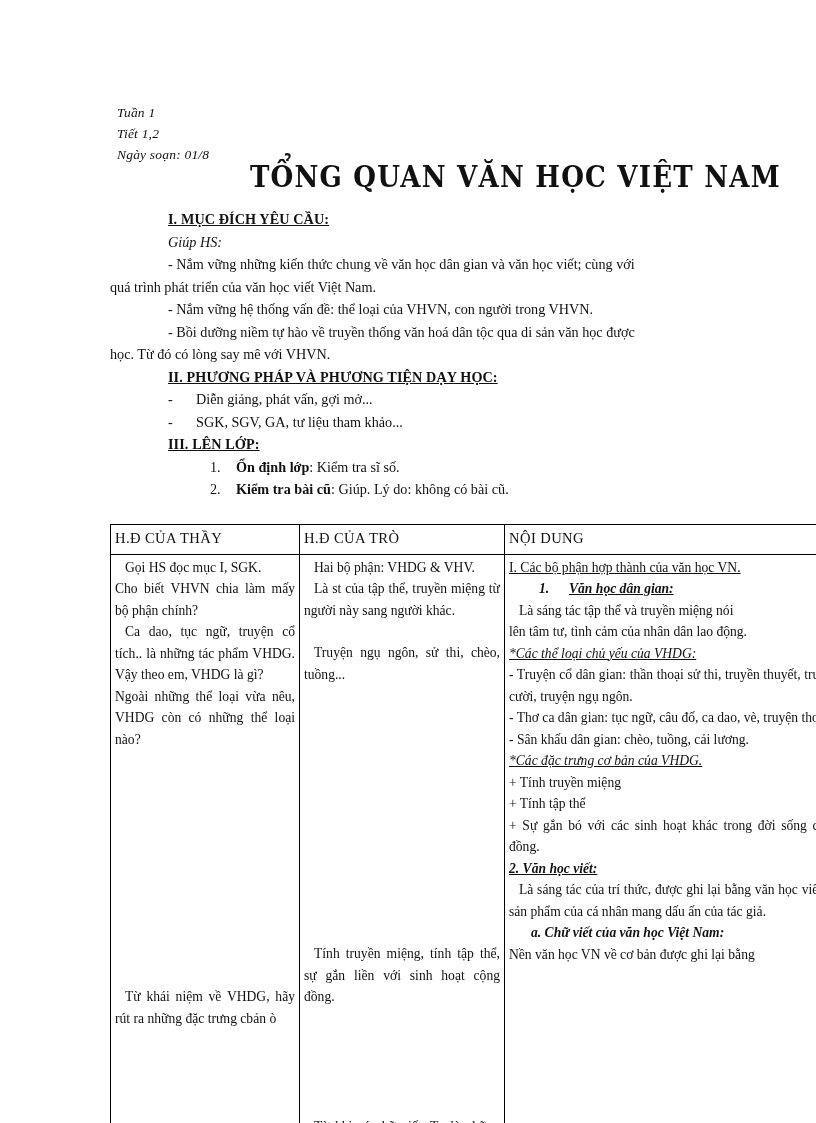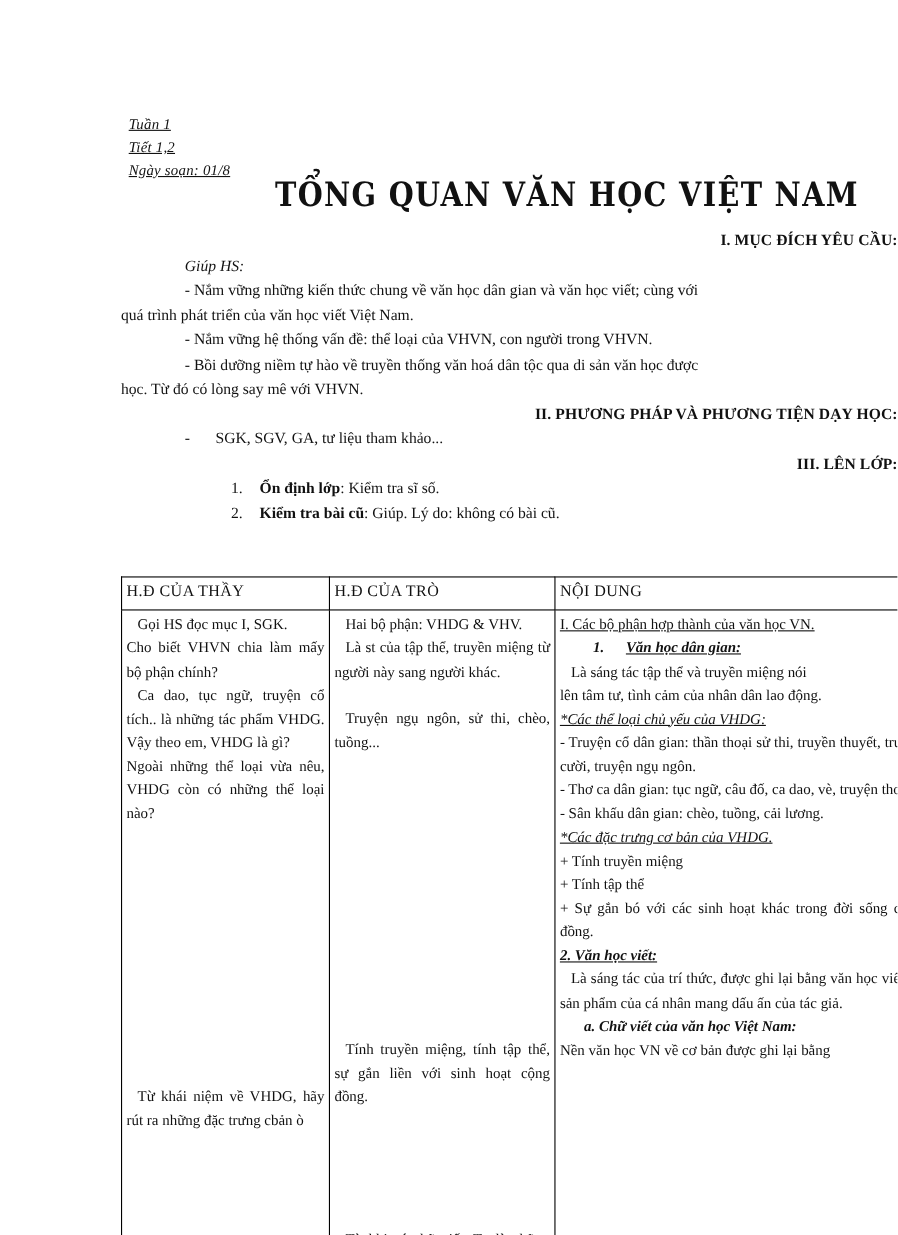--- a/index.html
+++ b/index.html
@@ -20,21 +20,21 @@
   
   .meta {
     position: absolute;
     left: 117px;
     top: 102px;
     font-style: italic;
     font-size: 13.5px;
     line-height: 21px;
     letter-spacing: 0.2px;
   }
-  .meta div { white-space: nowrap; text-decoration: underline; }
+  .meta div { white-space: nowrap; }
 
   
   .doc-title {
     position: absolute;
     left: 250px;
     top: 162px;
     width: 520px;
     font-family: "DejaVu Serif", "Liberation Serif", serif;
     font-size: 29px;
     font-weight: bold;
@@ -51,23 +51,23 @@
     position: absolute;
     left: 110px;
     top: 208px;
     width: 706px;
     font-size: 14.2px;
     line-height: 22.5px;
   }
   .body-block p { margin: 0; }
   .sec-head {
     font-weight: bold;
+    text-decoration: underline;
     margin-left: 58px !important;
     letter-spacing: 0.1px;
-    text-align: right;
   }
   .sub-italic {
     font-style: italic;
     margin-left: 58px !important;
   }
   .para {
     text-indent: 0;
     margin-left: 58px !important;
   }
   .para-cont { margin-left: 0 !important; }
@@ -168,20 +168,21 @@
   <div class="body-block">
     <p class="sec-head">I. MỤC ĐÍCH YÊU CẦU:</p>
     <p class="sub-italic">Giúp HS:</p>
     <p class="para">- Nắm vững những kiến thức chung về văn học dân gian và văn học viết; cùng với</p>
     <p class="para para-cont">quá trình phát triển của văn học viết Việt Nam.</p>
     <p class="para">- Nắm vững hệ thống vấn đề: thể loại của VHVN, con người trong VHVN.</p>
     <p class="para">- Bồi dưỡng niềm tự hào về truyền thống văn hoá dân tộc qua di sản văn học được</p>
     <p class="para para-cont">học. Từ đó có lòng say mê với VHVN.</p>
 
     <p class="sec-head">II. PHƯƠNG PHÁP VÀ PHƯƠNG TIỆN DẠY HỌC:</p>
+    <p class="dash-item"><span class="bul">-</span><span>Diễn giảng, phát vấn, gợi mở...</span></p>
     <p class="dash-item"><span class="bul">-</span><span>SGK, SGV, GA, tư liệu tham khảo...</span></p>
 
     <p class="sec-head">III. LÊN LỚP:</p>
     <p class="num-item"><span class="num">1.</span><span class="b">Ổn định lớp</span><span>: Kiểm tra sĩ số.</span></p>
     <p class="num-item"><span class="num">2.</span><span class="b">Kiểm tra bài cũ</span><span>: Giúp. Lý do: không có bài cũ.</span></p>
   </div>
 
   <table class="tbl">
     <thead>
       <tr>

